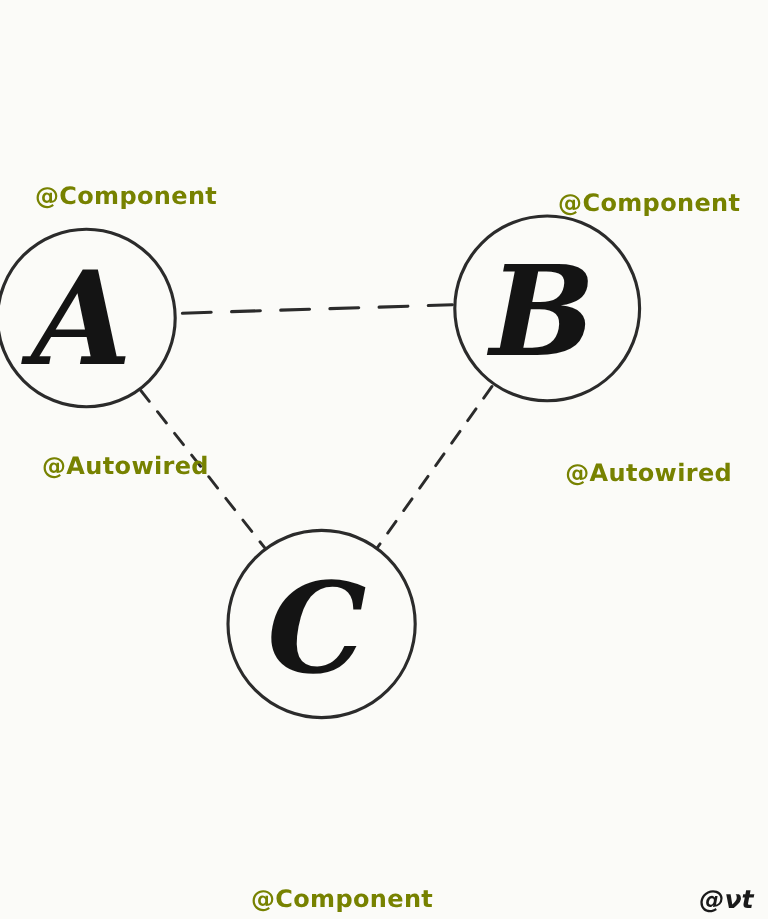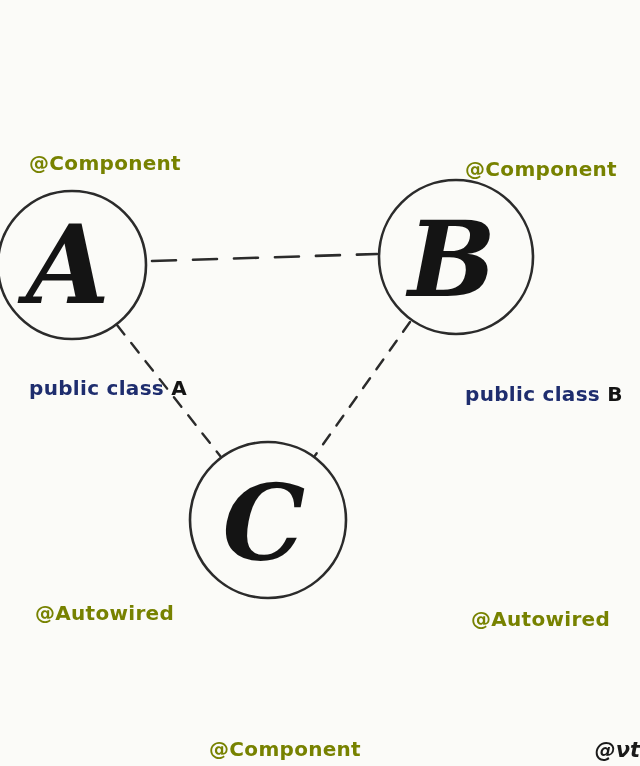--- a/index.html
+++ b/index.html
@@ -29,21 +29,21 @@
   .tok-kw   { color: #1e2d6e; }
   .tok-cls  { color: #141414; }
   .node-letter {
     font-family: "DejaVu Serif", serif;
     font-style: italic;
     font-weight: bold;
     fill: #141414;
   }
   .watermark {
     position: absolute;
-    right: 0;
+    right: 12px;
     bottom: 4px;
     font-size: 21px;
     font-weight: bold;
     font-style: italic;
     color: #1a1a1a;
     margin-top: 30px;
   }
 </style>
 </head>
 <body>
@@ -62,34 +62,28 @@
 
   <circle cx="268" cy="520" r="78" fill="#fbfbf8" stroke="#2b2b2b" stroke-width="2.6"></circle>
   <text class="node-letter" x="264" y="560" font-size="104" text-anchor="middle">C</text>
 </svg>
 
 <div class="code-block" style="left: 0px; top: 6px; width: 180px;">
   <div class="code-line">
     <span class="tok-ann">@Component</span>
   </div>
   <div class="code-line">
-    <span class="tok-kw">public class </span><span class="tok-cls">A</span>
-  </div>
-  <div class="code-line">
     <span class="tok-ann">@Autowired</span>
   </div>
   
 </div>
 
 <div class="code-block" style="left: 436px; top: 12px; width: 180px;">
   <div class="code-line">
     <span class="tok-ann">@Component</span>
-  </div>
-  <div class="code-line">
-    <span class="tok-kw">public class </span><span class="tok-cls">B</span>
   </div>
   <div class="code-line">
     <span class="tok-ann">@Autowired</span>
   </div>
   
 </div>
 
 <div class="code-block" style="left: 180px; top: 592px; width: 180px;">
   <div class="code-line">
     <span class="tok-ann">@Component</span>

